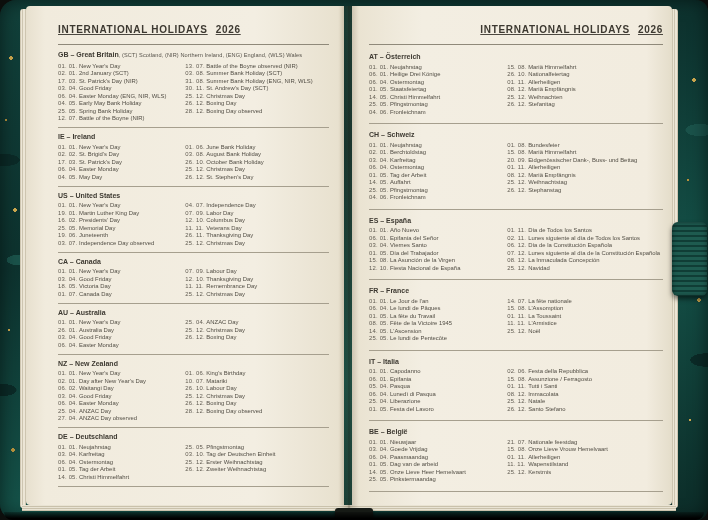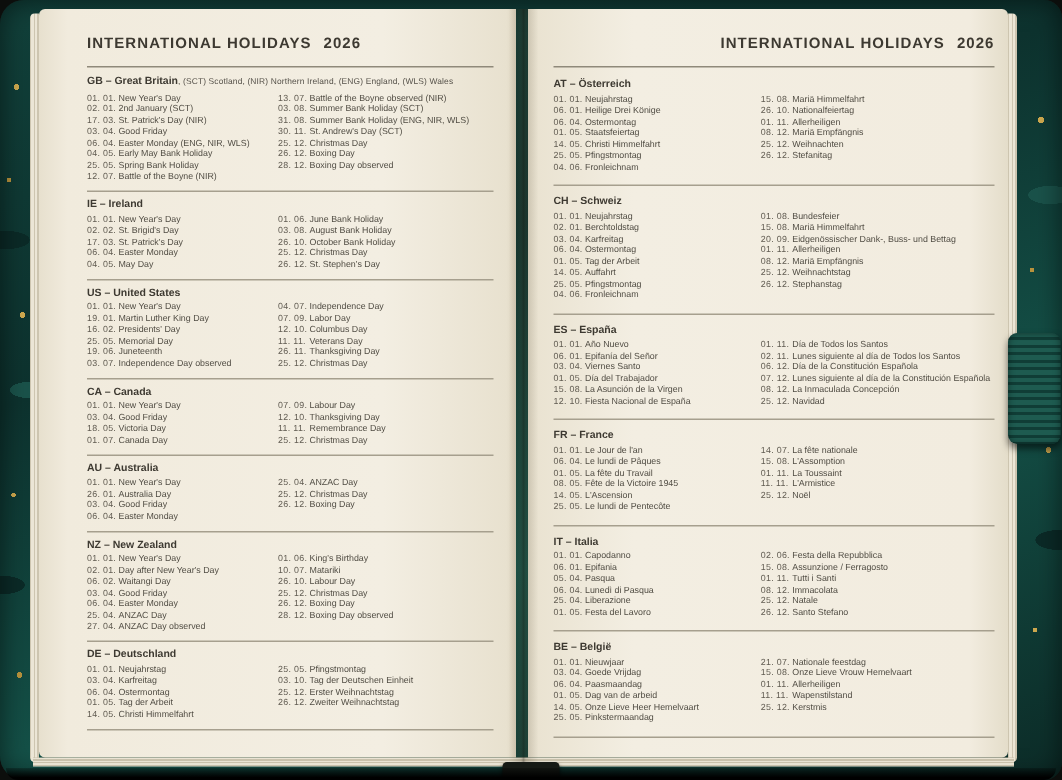--- a/index.html
+++ b/index.html
@@ -76,21 +76,21 @@
     border-radius:6px;
     background:repeating-linear-gradient(to bottom, #1e5b50 0 3px, #103d36 3px 5px);
     box-shadow:0 3px 5px rgba(0,0,0,.55), inset 0 0 5px rgba(0,0,0,.45);
   }
   
   .page-inner { position:absolute; inset:0; overflow:hidden; color:#4c4840; }
   .page.left  .page-inner { padding:13px 15px 4px 32px; }
   .page.right .page-inner { padding:13px 9px 4px 17px; }
   .page-header {
     border-bottom:1px solid #8f897a;
-    padding-bottom:7px; margin-bottom:1px;
+    padding-bottom:7px; margin-bottom:1px;text-decoration:underline;
   }
   .page.right .page-header { text-align:right; }
   .page-title {
     font-weight:bold; font-size:10px; letter-spacing:.7px; color:#3d3931;
   }
   .page-year { font-weight:bold; font-size:10px; letter-spacing:.7px; color:#3d3931; margin-left:8px; }
   .section { border-bottom:1px solid #a69f8e; padding:4px 0 4.5px; }
   .page.right .section { padding:6px 0 7px; }
   .section h2 { margin:0 0 2.5px; font-size:7px; line-height:9px; color:#3d3931; font-weight:bold; white-space:nowrap; }
   .section .subtitle { font-weight:normal; font-size:5.6px; color:#56524a; letter-spacing:.1px; }

